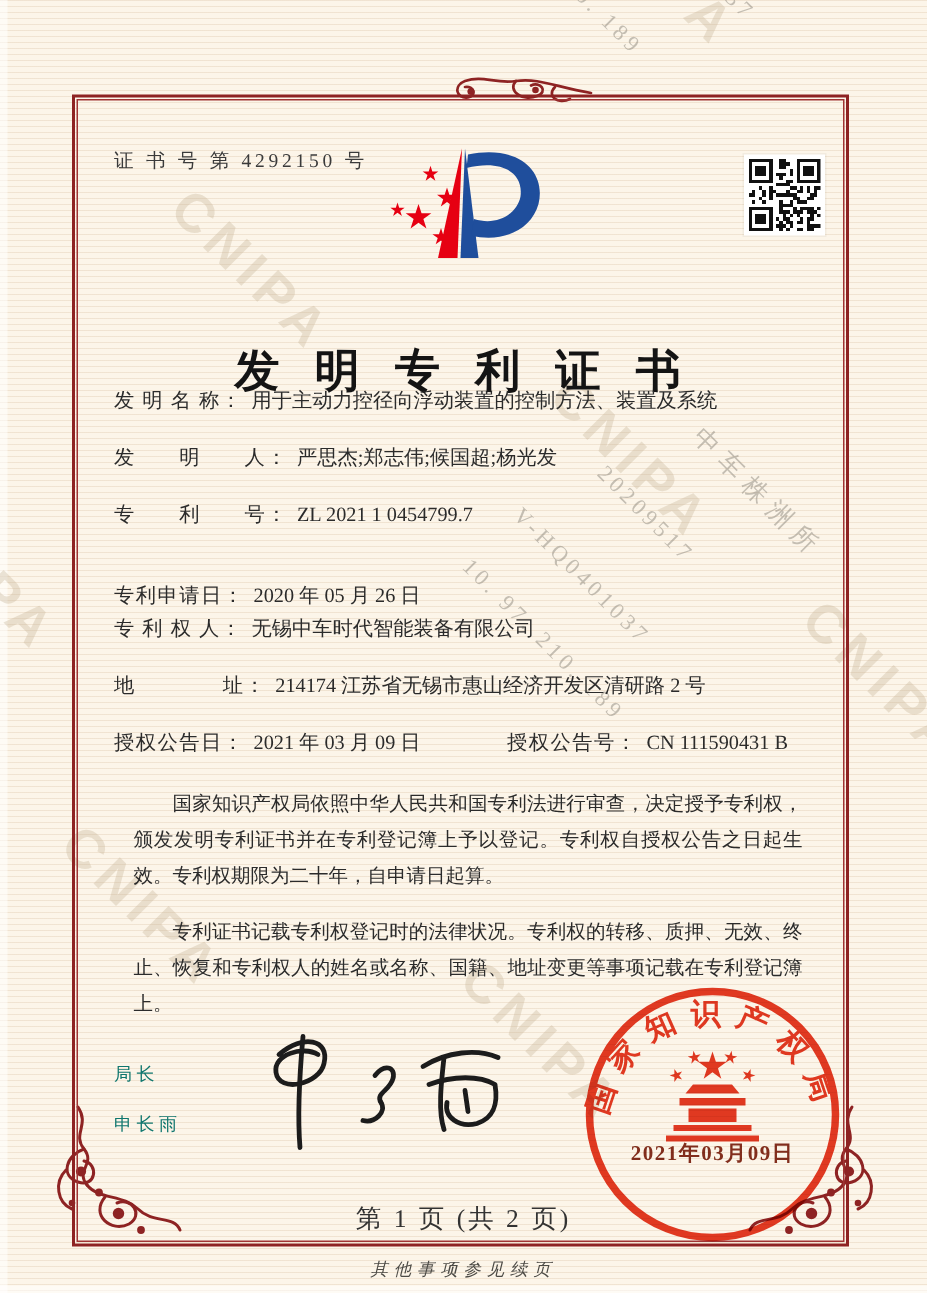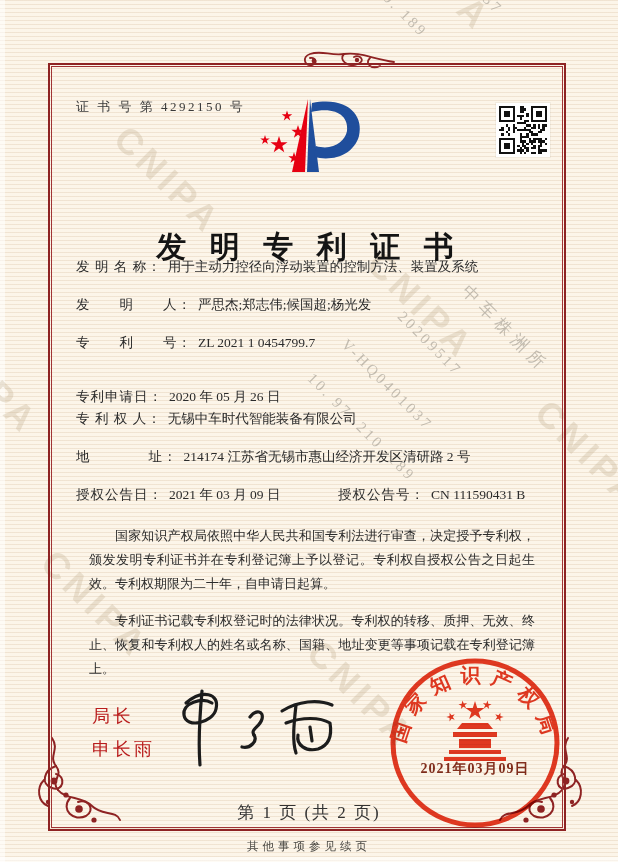--- a/index.html
+++ b/index.html
@@ -40,29 +40,29 @@
   .r1{top:258px}.r2{top:296px}.r3{top:334px}.r4{top:388px}
   .r5{top:410px}.r6{top:448px}.r7{top:486px}
   .grant{position:absolute;left:262px;top:0;white-space:nowrap;}
 
   
   .paras{position:absolute;left:76px;top:511px;width:472px;font-size:13px;
          line-height:24px;text-align:justify;color:#2b2b2b;}
   .paras p{margin:13px;text-indent:2em;}
 
   
-  .director{position:absolute;left:92px;top:700px;font-size:18px;letter-spacing:3px;
-            line-height:33px;color:#b91c1c;}
+  .director{position:absolute;left:76px;top:700px;font-size:12px;letter-spacing:3px;
+            line-height:33px;color:#0f766e;}
   .sig{position:absolute;left:158px;top:683px;width:185px;height:95px;}
   .seal{position:absolute;left:387px;top:655px;width:176px;height:176px;
         mix-blend-mode:multiply;opacity:.95;}
   .pageinfo{position:absolute;left:0;right:0;top:801px;text-align:center;
             font-size:17px;letter-spacing:2px;color:#333;}
   .footnote{position:absolute;left:0;right:0;top:839px;text-align:center;
-            font-size:11.5px;letter-spacing:4px;color:#4c4a45;}
+            font-size:11.5px;letter-spacing:4px;color:#4c4a45;font-style:italic;}
 
   
   .wm{position:absolute;transform:rotate(45deg);transform-origin:left top;
       white-space:nowrap;pointer-events:none;z-index:0;}
   .wm-cn{font-family:"Liberation Sans","DejaVu Sans",sans-serif;font-weight:bold;
          font-size:36px;letter-spacing:5px;color:rgba(197,178,150,.34);}
   .wm-id{font-size:15px;letter-spacing:3px;color:rgba(150,144,133,.55);}.wmB{left:405px;top:-85px}.wmC{left:135px;top:118px}
   .wmD{left:-48px;top:318px}.wmE{left:388px;top:243px}.wmF{left:62px;top:542px}
   .wmG{left:328px;top:632px}.wmH{left:556px;top:392px}
   .wmZ{left:473px;top:280px;font-size:17px;letter-spacing:6px;}

